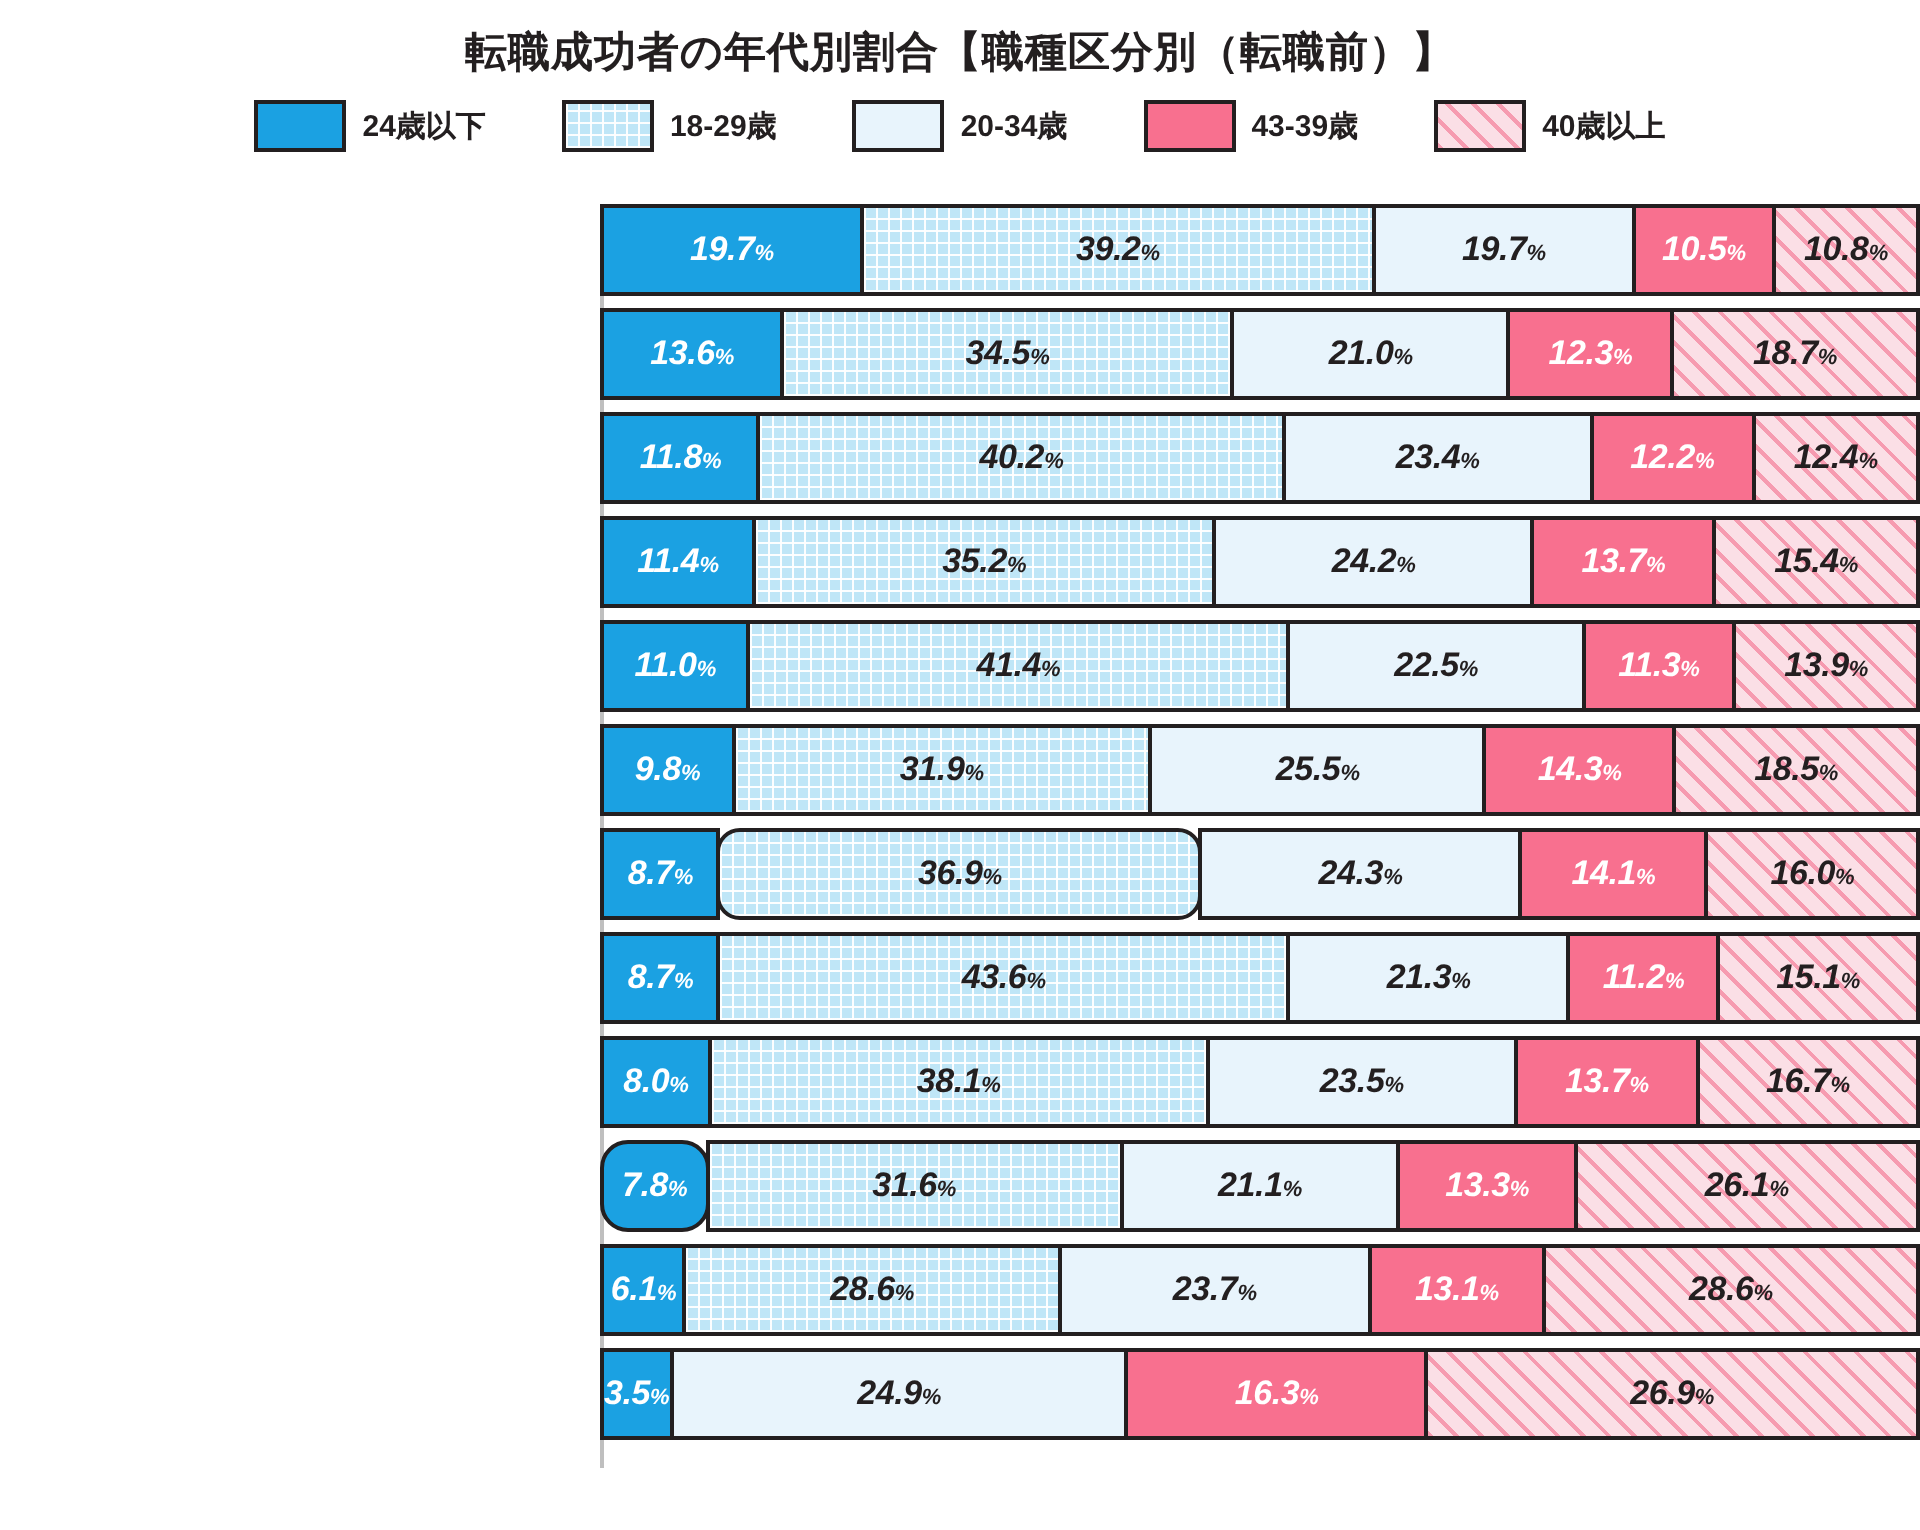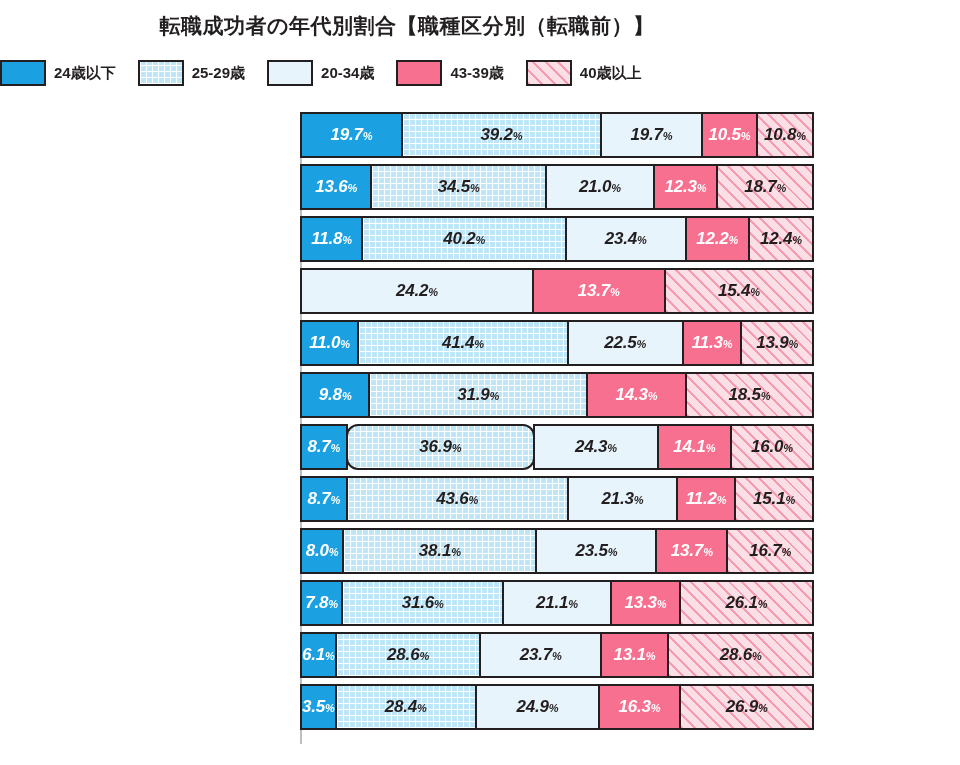--- a/index.html
+++ b/index.html
@@ -9,37 +9,38 @@
   body {
     width: 960px;
     height: 765px;
     background: #ffffff;
     font-family: "Liberation Sans", sans-serif;
     color: #231f20;
     overflow: hidden;
   }
   .chart-wrap {
     position: relative;
-    width: 814px;
+    width: 960px;
     height: 765px;
     box-sizing: border-box;
   }
   .chart-title {
     text-align: center;
     font-size: 21px;
     font-weight: bold;
     letter-spacing: 0.5px;
     padding-top: 12px;
     color: #231f20;
   }
   .legend {
     display: flex;
+    justify-content: center;
     align-items: center;
-    gap: 22px;
-    margin-top: 20px;
+    gap: 38px;
+    margin-top: 10px;
   }
   .legend-item {
     display: flex;
     align-items: center;
     gap: 8px;
   }
   .legend-swatch {
     width: 46px;
     height: 26px;
     border: 2px solid #231f20;
@@ -160,21 +161,21 @@
 
   <div class="chart-title">転職成功者の年代別割合【職種区分別（転職前）】</div>
 
   <div class="legend">
       <div class="legend-item">
         <span class="legend-swatch lg0"></span>
         <span class="legend-label">24歳以下</span>
       </div>
       <div class="legend-item">
         <span class="legend-swatch lg1"></span>
-        <span class="legend-label">25-29歳</span>
+        <span class="legend-label">18-29歳</span>
       </div>
       <div class="legend-item">
         <span class="legend-swatch lg2"></span>
         <span class="legend-label">20-34歳</span>
       </div>
       <div class="legend-item">
         <span class="legend-swatch lg3"></span>
         <span class="legend-label">43-39歳</span>
       </div>
       <div class="legend-item">
@@ -249,20 +250,26 @@
               <div class="seg s4" style="flex: 12.4 0 0px; z-index: 6;">
                 <span class="seg-val">12.4<span class="unit">%</span></span>
               </div>
             </div>
           </div>
         </div>
         <div class="row" style="position: relative;">
           <div class="row-label" style="top: 12px;">素材／化学／食品系エンジニア</div>
           <div class="row-inner">
             <div class="bar">
+              <div class="seg s0" style="flex: 11.4 0 0px; z-index: 10;">
+                <span class="seg-val">11.4<span class="unit">%</span></span>
+              </div>
+              <div class="seg s1" style="flex: 35.2 0 0px; z-index: 9;">
+                <span class="seg-val">35.2<span class="unit">%</span></span>
+              </div>
               <div class="seg s2" style="flex: 24.2 0 0px; z-index: 8;">
                 <span class="seg-val">24.2<span class="unit">%</span></span>
               </div>
               <div class="seg s3" style="flex: 13.7 0 0px; z-index: 7;">
                 <span class="seg-val">13.7<span class="unit">%</span></span>
               </div>
               <div class="seg s4" style="flex: 15.4 0 0px; z-index: 6;">
                 <span class="seg-val">15.4<span class="unit">%</span></span>
               </div>
             </div>
@@ -293,20 +300,23 @@
         <div class="row" style="position: relative;">
           <div class="row-label" style="top: 12px;">モノづくり系エンジニア</div>
           <div class="row-inner">
             <div class="bar">
               <div class="seg s0" style="flex: 9.8 0 0px; z-index: 10;">
                 <span class="seg-val">9.8<span class="unit">%</span></span>
               </div>
               <div class="seg s1" style="flex: 31.9 0 0px; z-index: 9;">
                 <span class="seg-val">31.9<span class="unit">%</span></span>
               </div>
+              <div class="seg s2" style="flex: 25.5 0 0px; z-index: 8;">
+                <span class="seg-val">25.5<span class="unit">%</span></span>
+              </div>
               <div class="seg s3" style="flex: 14.3 0 0px; z-index: 7;">
                 <span class="seg-val">14.3<span class="unit">%</span></span>
               </div>
               <div class="seg s4" style="flex: 18.5 0 0px; z-index: 6;">
                 <span class="seg-val">18.5<span class="unit">%</span></span>
               </div>
             </div>
           </div>
         </div>
         <div class="row" style="position: relative;">
@@ -372,21 +382,21 @@
               <div class="seg s4" style="flex: 16.7 0 0px; z-index: 6;">
                 <span class="seg-val">16.7<span class="unit">%</span></span>
               </div>
             </div>
           </div>
         </div>
         <div class="row" style="position: relative;">
           <div class="row-label" style="top: 12px;">金融系専門職</div>
           <div class="row-inner">
             <div class="bar">
-              <div class="seg s0" style="flex: 7.8 0 0px; z-index: 10;">
+              <div class="seg s0" style="flex: 7.8 0 0px; z-index: 10; border-radius: 14px;">
                 <span class="seg-val">7.8<span class="unit">%</span></span>
               </div>
               <div class="seg s1" style="flex: 31.6 0 0px; z-index: 9;">
                 <span class="seg-val">31.6<span class="unit">%</span></span>
               </div>
               <div class="seg s2" style="flex: 21.1 0 0px; z-index: 8;">
                 <span class="seg-val">21.1<span class="unit">%</span></span>
               </div>
               <div class="seg s3" style="flex: 13.3 0 0px; z-index: 7;">
                 <span class="seg-val">13.3<span class="unit">%</span></span>
@@ -419,23 +429,20 @@
             </div>
           </div>
         </div>
         <div class="row" style="position: relative;">
           <div class="row-label" style="top: 12px;">企画／管理系</div>
           <div class="row-inner">
             <div class="bar">
               <div class="seg s0" style="flex: 3.5 0 0px; z-index: 10;">
                 <span class="seg-val">3.5<span class="unit">%</span></span>
               </div>
-              <div class="seg s1" style="flex: 28.4 0 0px; z-index: 9;">
-                <span class="seg-val">28.4<span class="unit">%</span></span>
-              </div>
               <div class="seg s2" style="flex: 24.9 0 0px; z-index: 8;">
                 <span class="seg-val">24.9<span class="unit">%</span></span>
               </div>
               <div class="seg s3" style="flex: 16.3 0 0px; z-index: 7; justify-content: center;">
                 <span class="seg-val">16.3<span class="unit">%</span></span>
               </div>
               <div class="seg s4" style="flex: 26.9 0 0px; z-index: 6;">
                 <span class="seg-val">26.9<span class="unit">%</span></span>
               </div>
             </div>

